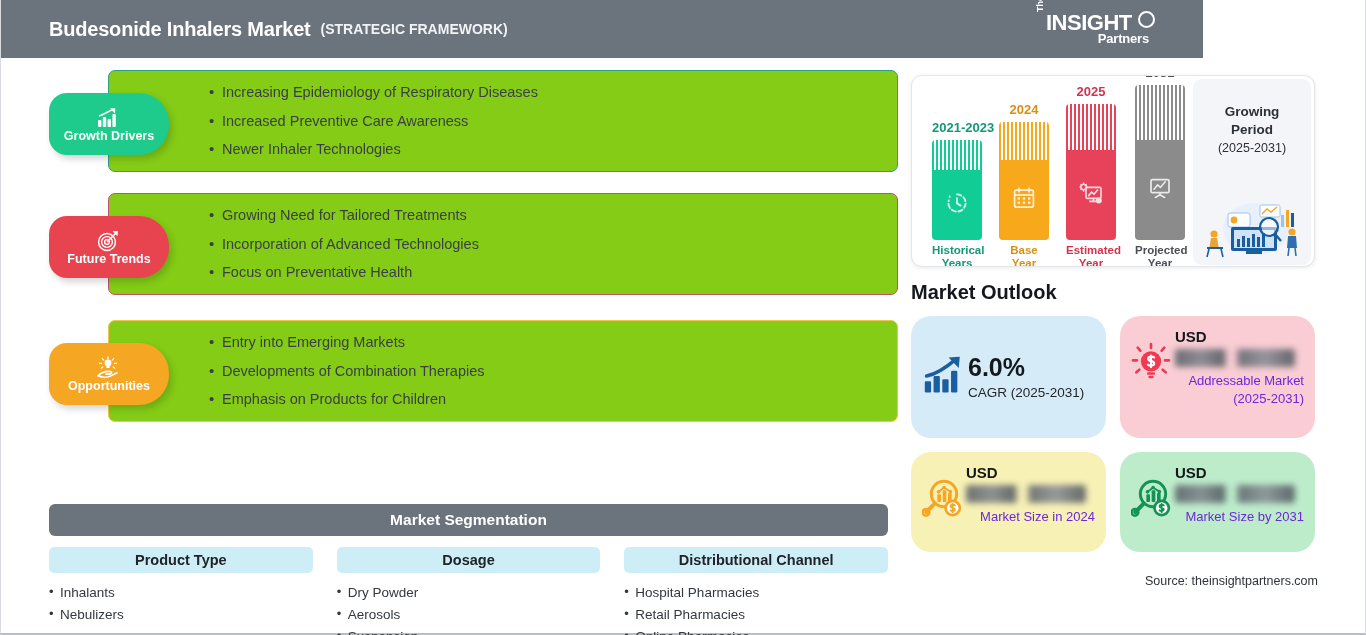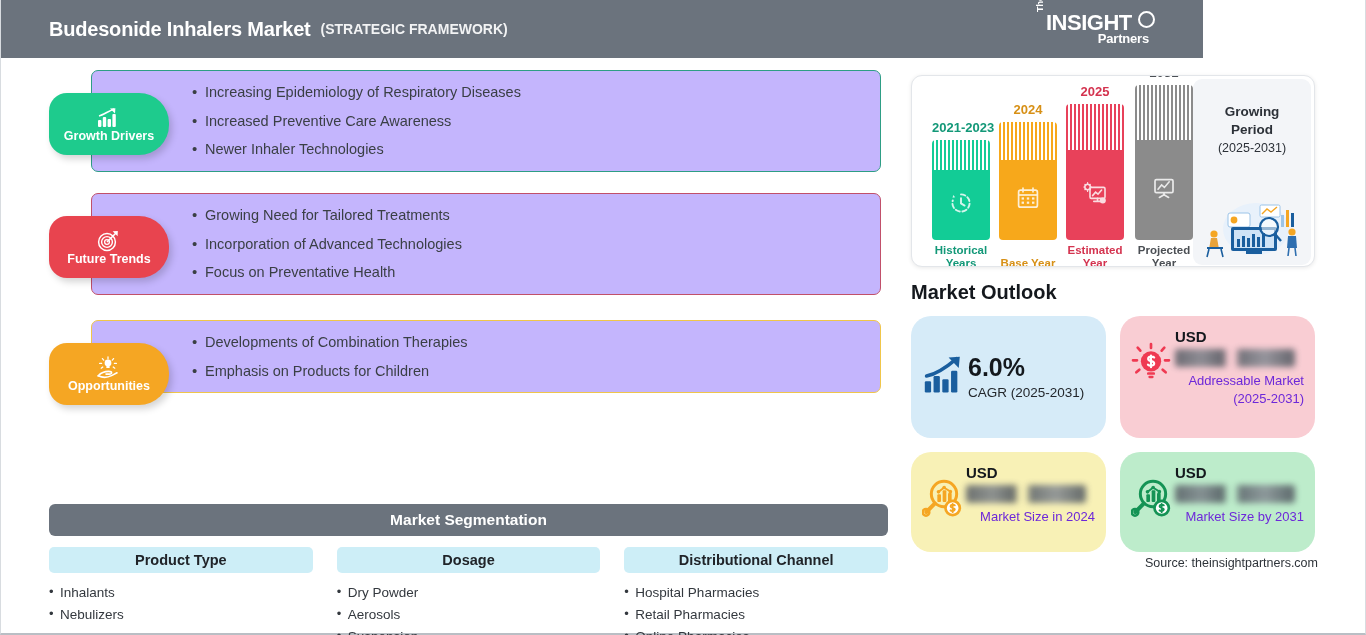--- a/index.html
+++ b/index.html
@@ -65,23 +65,23 @@
     border: 2px solid #ffffff;
     border-radius: 50%;
   }
 
   
   .left-col { position: absolute; left: 0; top: 58px; width: 900px; }
 
   .factor-row { position: relative; }
   .factor-panel {
     position: absolute;
-    left: 90px; width: 790px;
+    left: 107px; width: 790px;
     border-radius: 7px;
-    background: #c4b5fd;
+    background: #84cc16;
   }
   .factor-bullets {
     padding: 14px 0 14px 100px;
   }
   .factor-bullets li {
     list-style: none;
     position: relative;
     font-size: 14.5px;
     color: #3a3f45;
     line-height: 1;
@@ -154,21 +154,21 @@
   .forecast-card {
     position: relative;
     width: 404px; height: 192px;
     background: #ffffff;
     border: 1px solid #e3e6ea;
     border-radius: 11px;
     box-shadow: 0 1px 4px rgba(0,0,0,0.09);
     overflow: hidden;
   }
   .bars-area { position: absolute; left: 12px; top: 0; width: 264px; height: 192px; }
-  .bar-group { position: absolute; bottom: 28px; width: 58px; }
+  .bar-group { position: absolute; bottom: 28px; width: 50px; }
   .bar-year {
     position: absolute; width: 100%; text-align: center;
     font-size: 13px; font-weight: bold;
     white-space: nowrap;
   }
   .bar-body {
     position: absolute; bottom: 0; width: 100%;
     border-radius: 4px;
     overflow: hidden;
   }
@@ -218,21 +218,21 @@
     height: 18px; width: 120px; margin: 4px 0 5px 0;
     background: linear-gradient(90deg,#555b63 0%,#7c828a 22%,#4d545c 40%,transparent 44%,transparent 50%,#5c636b 54%,#868c94 75%,#565d65 95%);
     filter: blur(3.2px);
     opacity: 0.85;
     border-radius: 3px;
   }
   .mcard-label { font-size: 13px; color: #6d28d9; line-height: 1.38; text-align: right; }
   .cagr-value { font-size: 25px; font-weight: bold; color: #14181d; line-height: 1; }
   .cagr-label { font-size: 13.5px; color: #23272c; margin-top: 5px; }
   .source {
-    margin-top: 4px; text-align: right;
+    margin-top: 22px; text-align: right;
     font-size: 12.5px; color: #2e3339;
     padding-right: 3px;
   }
 </style>
 </head>
 <body>
 
 <div class="page">
 
   <div class="header">
@@ -283,20 +283,21 @@
                 <circle cx="11" cy="13" r="2.4" fill="none" stroke="#ffffff" stroke-width="1.3"></circle>
                 <path d="M11 13 L20 4" stroke="#ffffff" stroke-width="1.6"></path>
                 <path d="M16.6 2.2 L21.8 2 L21.6 7.2 Z" fill="#ffffff"></path>
               </svg></span>
             <span class="badge-label">Future Trends</span>
           </div>
         </div>
         <div class="factor-row">
           <div class="factor-panel" style="top: 262px; border: 1.4px solid rgb(240, 198, 74);">
             <ul class="factor-bullets">
+              <li>Entry into Emerging Markets</li>
               <li>Developments of Combination Therapies</li>
               <li>Emphasis on Products for Children</li>
             </ul>
           </div>
           <div class="badge" style="background: rgb(245, 166, 35); top: 285px;">
             <span class="badge-icon"><svg width="24" height="24" viewBox="0 0 24 24">
                 <circle cx="12" cy="7" r="3.4" fill="#ffffff"></circle>
                 <rect x="10.3" y="10" width="3.4" height="2.1" rx="0.7" fill="#ffffff"></rect>
                 <path d="M12 0.8 v2.1 M6.4 2.6 l1.3 1.6 M17.6 2.6 l-1.3 1.6 M3.6 7.4 h2 M18.4 7.4 h2 M5.2 12.2 l1.6-1.2 M18.8 12.2 l-1.6-1.2" stroke="#ffffff" stroke-width="1.25" stroke-linecap="round"></path>
                 <path d="M2.2 19.8 C5 16.8 8.4 15.4 12.6 15.4 c1.8 0 3 .4 3 1.4 0 .9-1 1.3-2.4 1.3 h-3.2" stroke="#ffffff" stroke-width="1.6" fill="none" stroke-linecap="round"></path>

